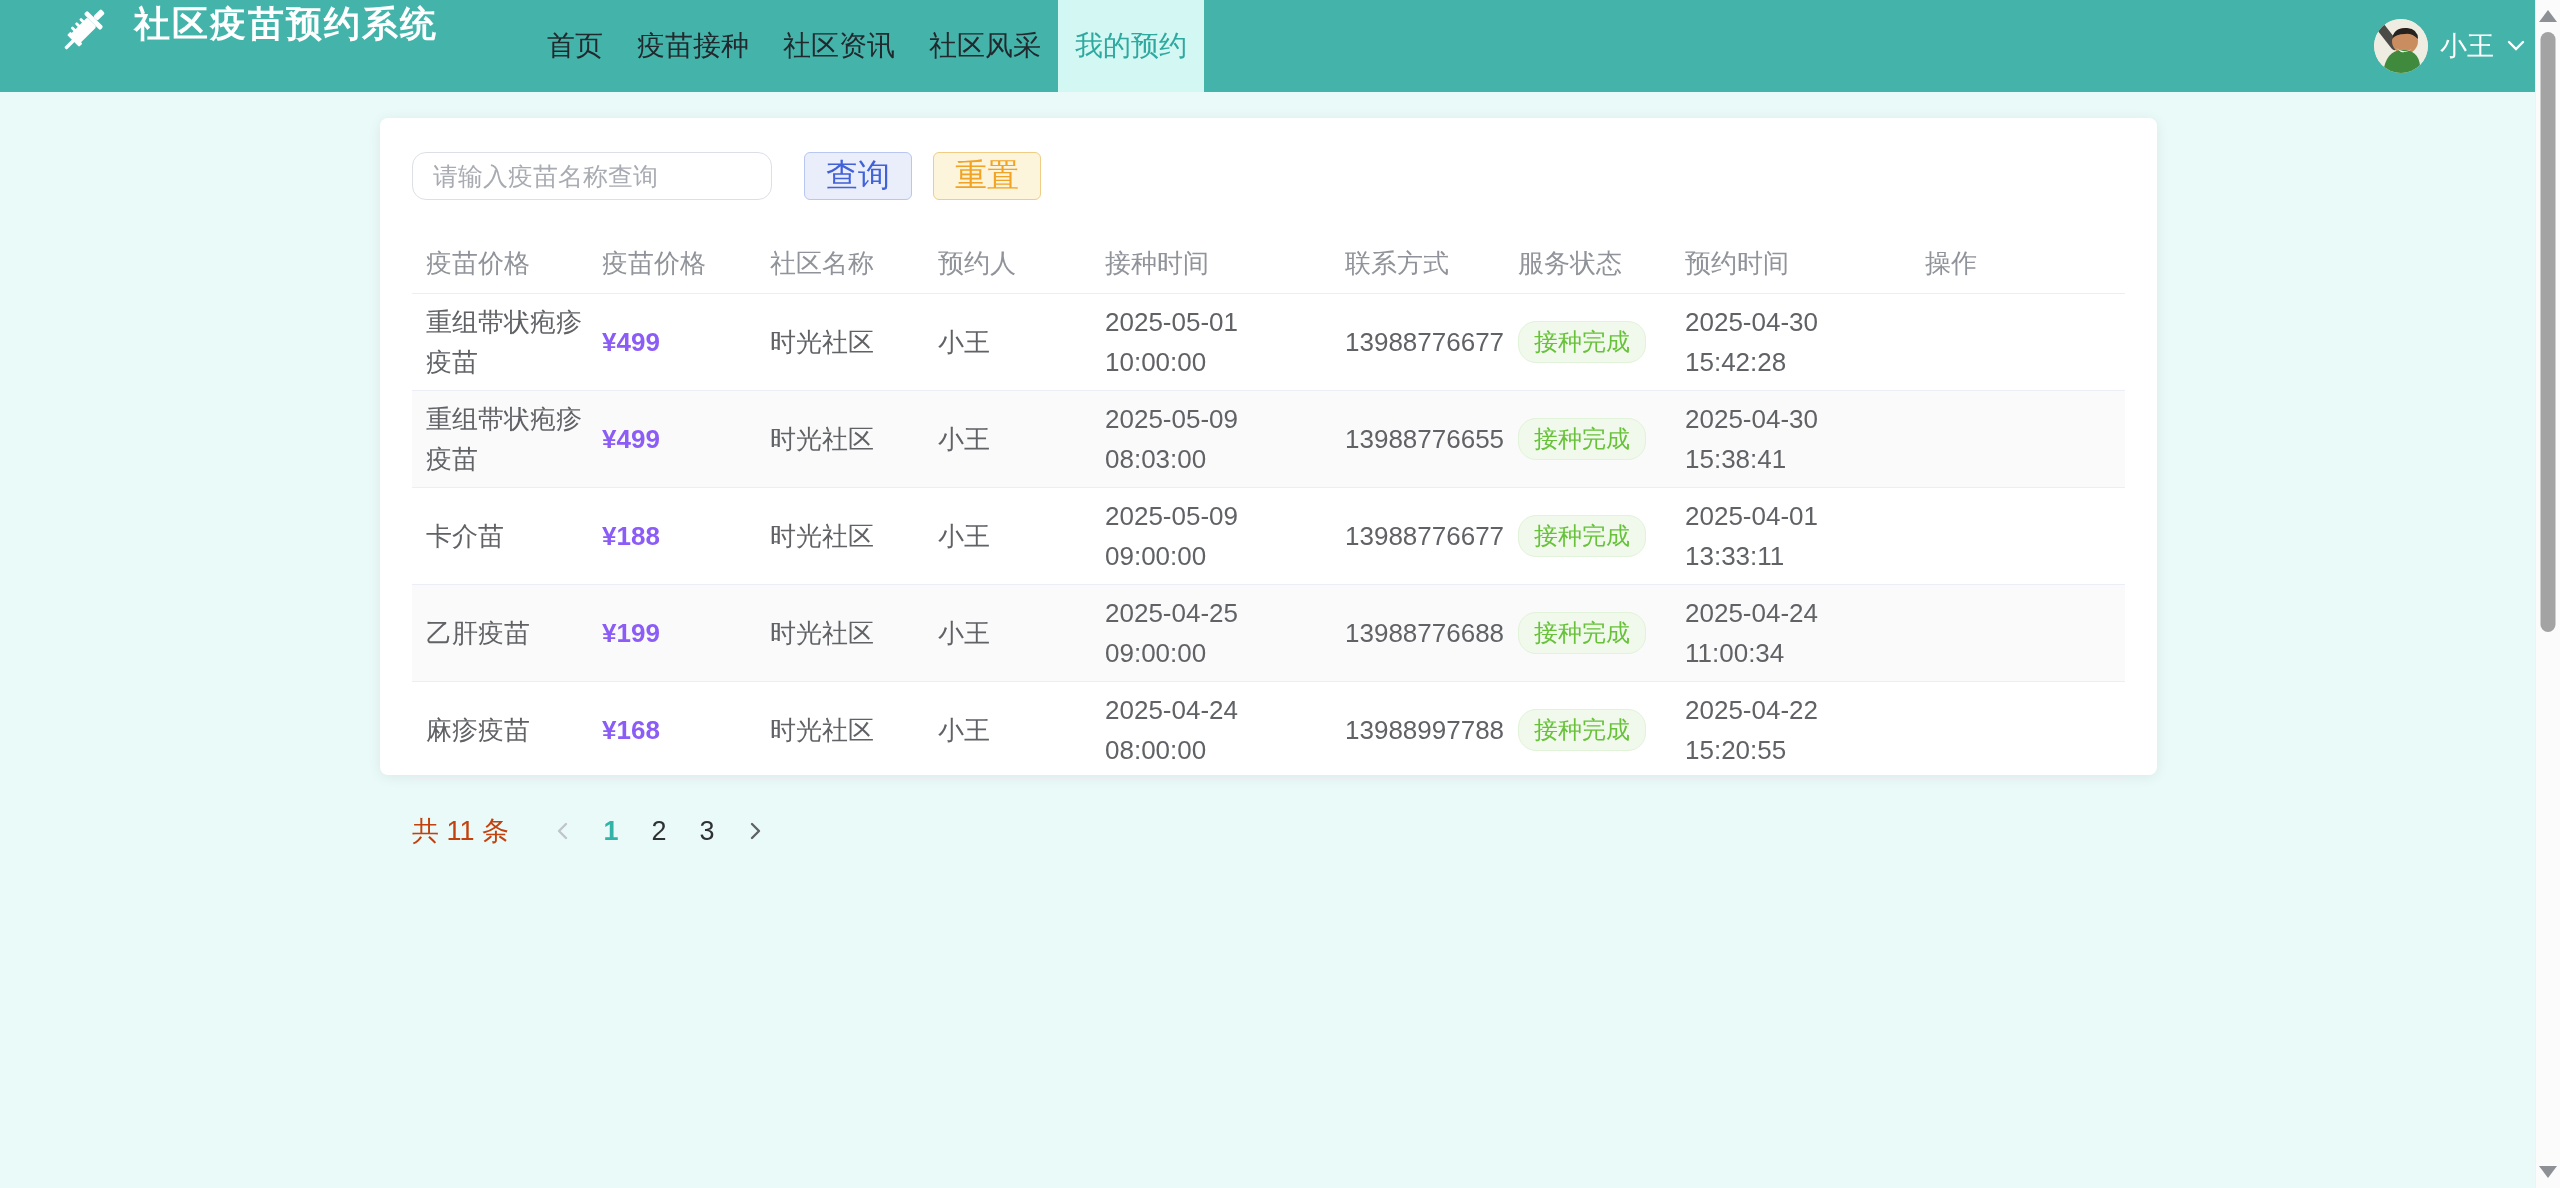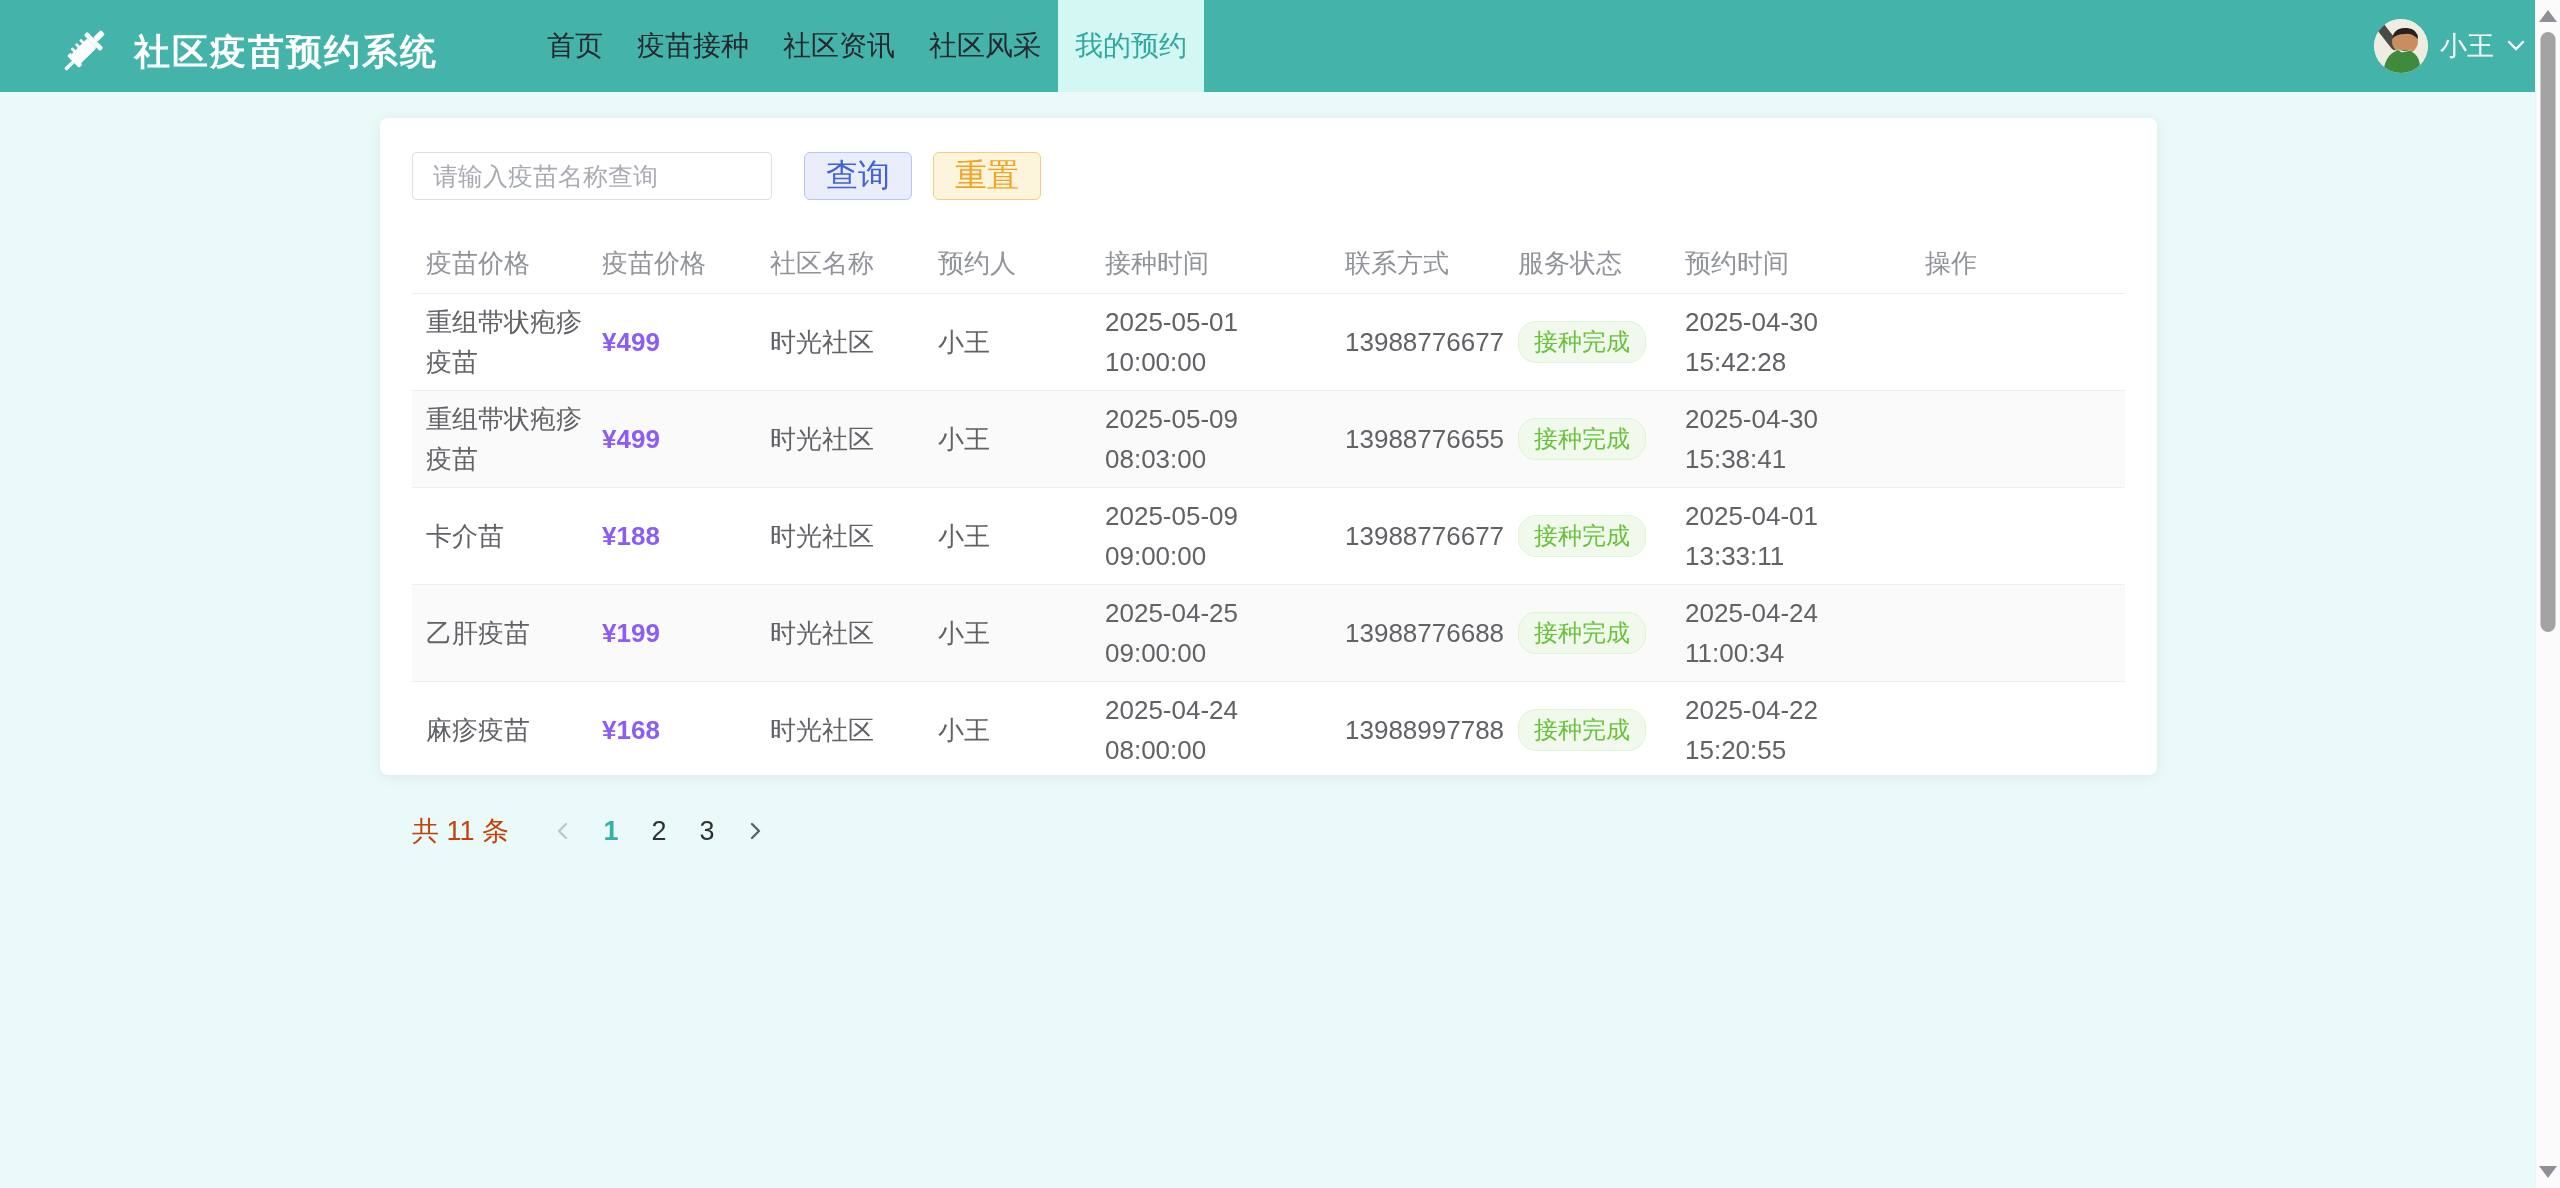--- a/index.html
+++ b/index.html
@@ -14,21 +14,21 @@
 
   
   .header {
     position:absolute; top:0; left:0;
     width:2560px; height:92px;
     background:#44b4ab;
     z-index:5;
   }
   .brand {
     position:absolute; left:56px; top:0; height:104px;
-    display:flex; align-items:center; gap:20px; color:#ffffff;
+    display:flex; gap:20px; color:#ffffff;
   }
   .brand-title { font-size:36px; font-weight:bold; letter-spacing:2px; }
   .nav { position:absolute; left:530px; top:0; height:92px; display:flex; }
   .nav-item {
     height:92px; display:flex; align-items:center;
     padding:0 17px; font-size:28px; color:#22292e; cursor:pointer;
     white-space:nowrap;
   }
   .nav-item.active { background:#d3f7f3; color:#2fa99f; }
   .user {
@@ -47,21 +47,21 @@
     width:1777px; height:657px;
     background:#ffffff; border-radius:8px;
     box-shadow:0 2px 14px rgba(0,0,0,0.07);
     padding:34px 32px 0 32px;
   }
 
   
   .search-row { display:flex; align-items:center; height:48px; }
   .search-input {
     width:360px; height:48px;
-    border:1px solid #dcdfe6; border-radius:4px;
+    border:1px solid #dcdfe6; border-radius:14px;
     font-size:25px; padding:0 20px; color:#606266; outline:none;
     font-family:inherit; background:#ffffff;
   }
   .search-input::placeholder { color:#a8abb2; }
   .btn { height:48px; border-radius:6px; font-size:32px; cursor:pointer;
          font-family:inherit; padding:0 21px; }
   .btn-query { margin-left:32px; color:#4161d8; background:#eaeefb; border:1px solid #b9c6f0; }
   .btn-reset { margin-left:21px; color:#f1a325; background:#fdf4dc; border:1px solid #f0cd84; }
 
   

